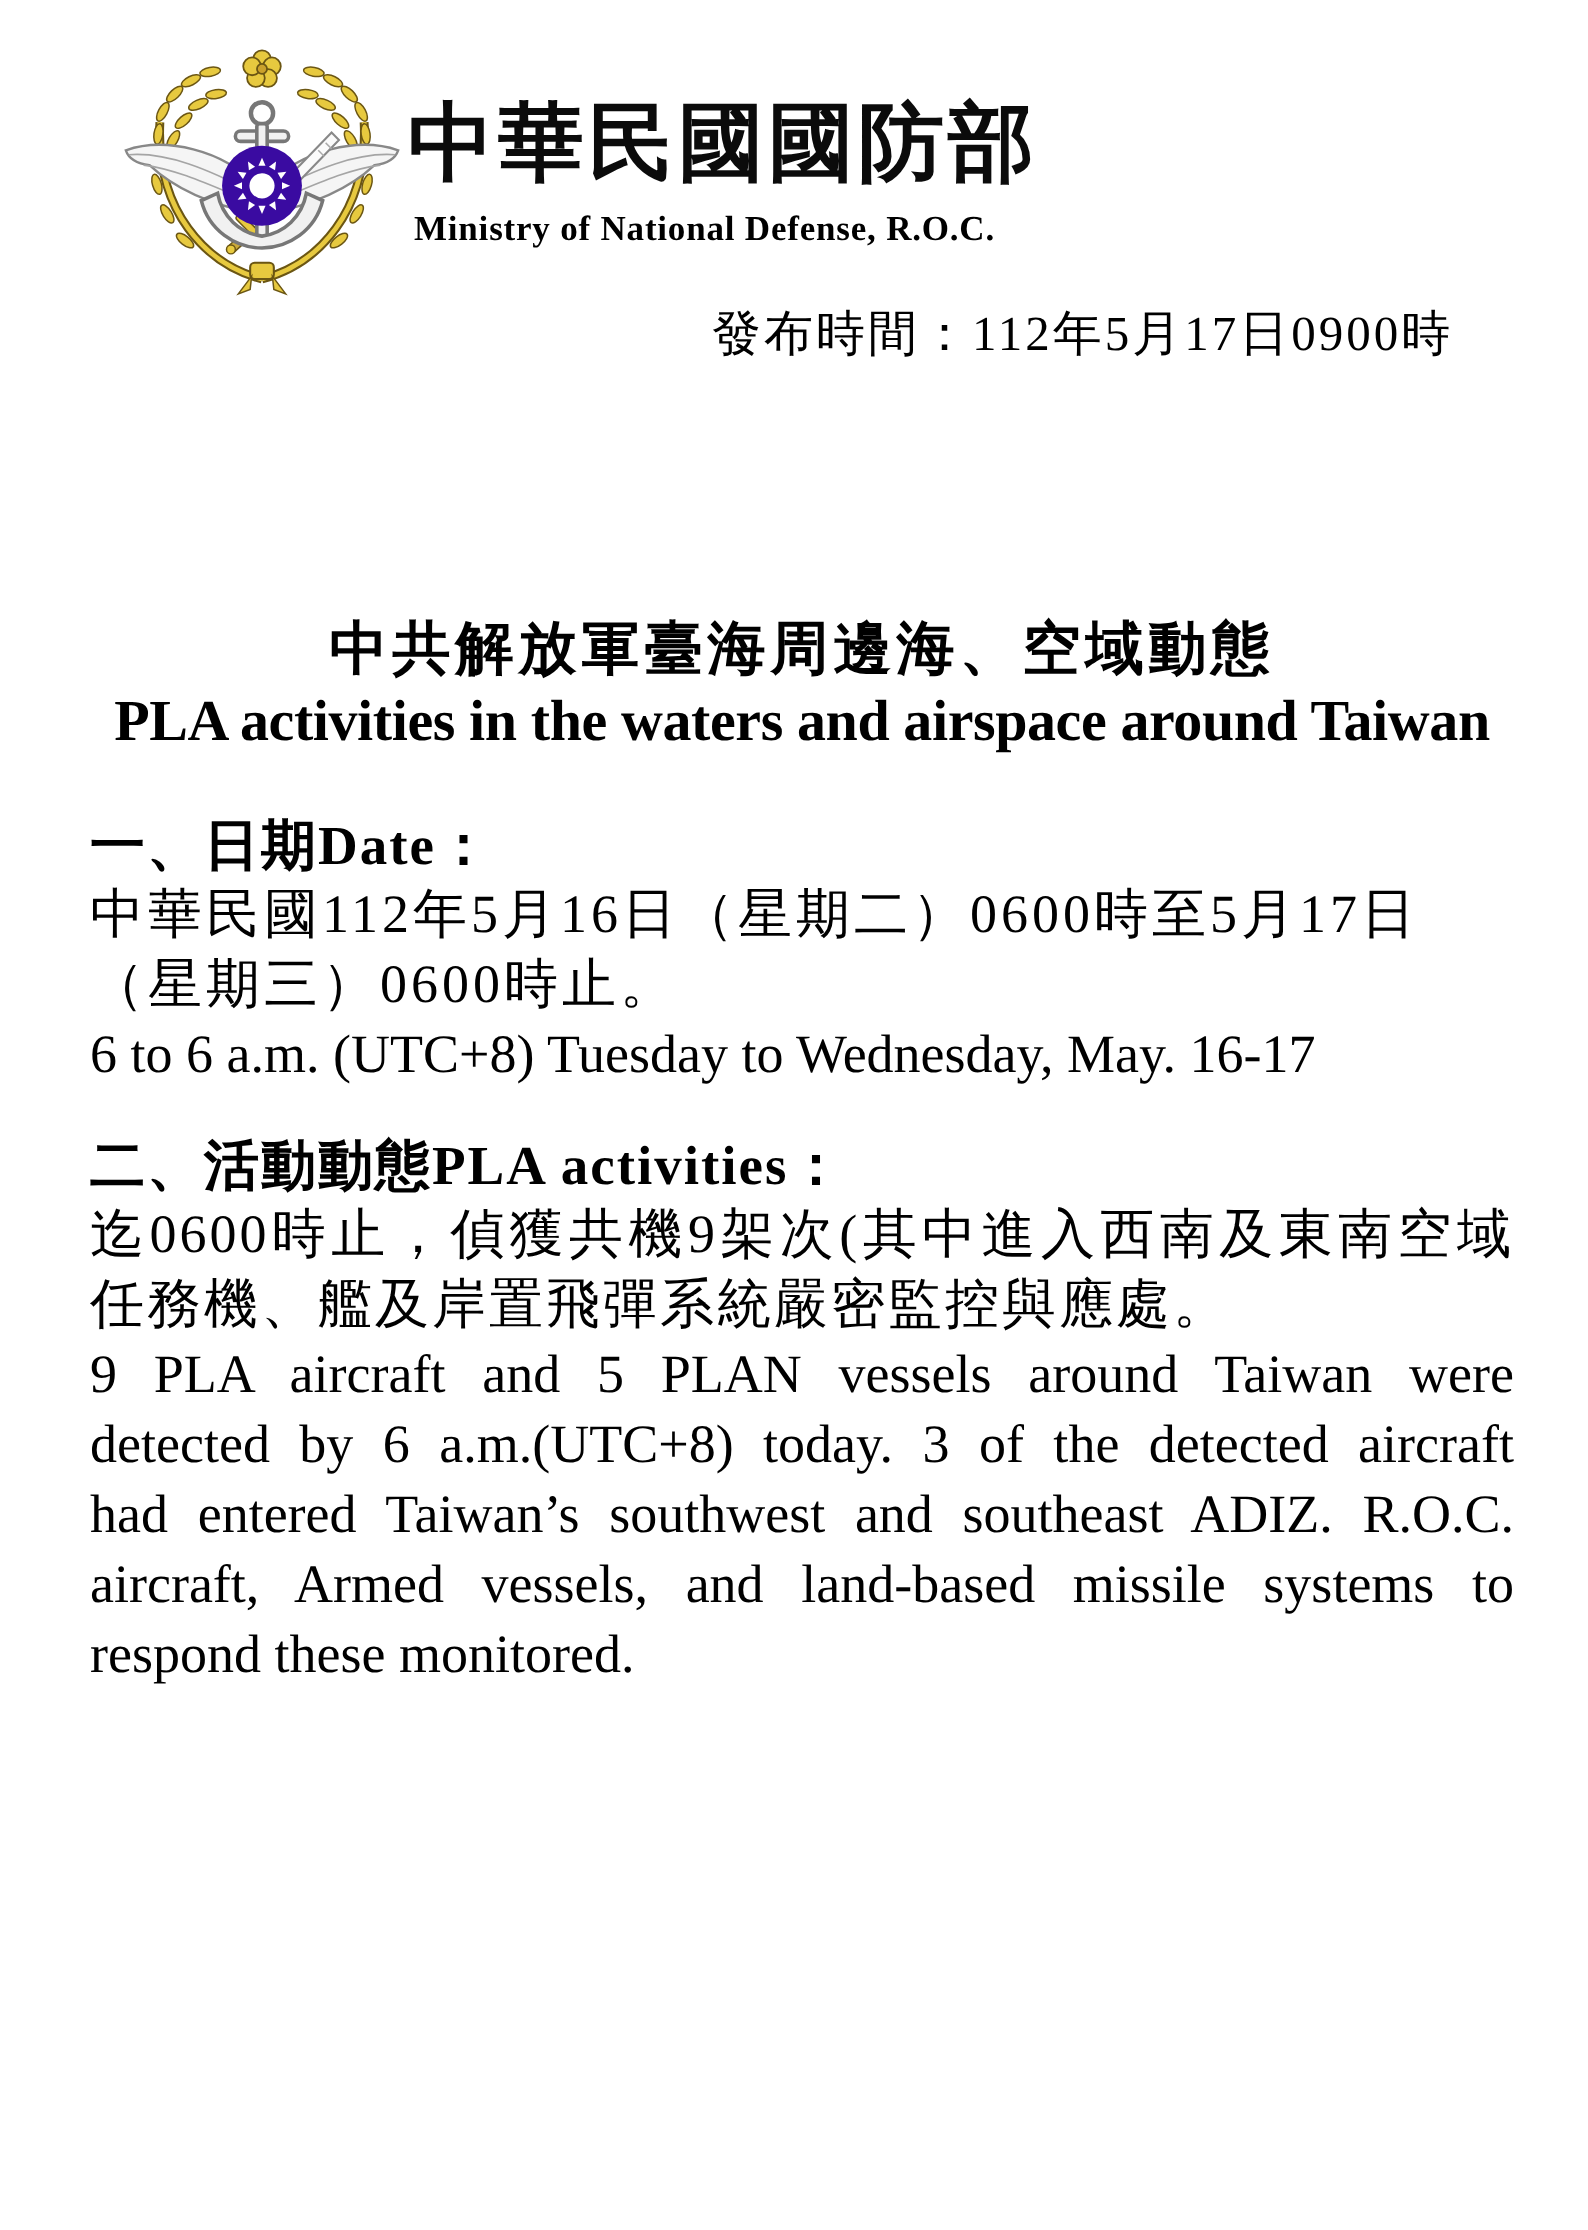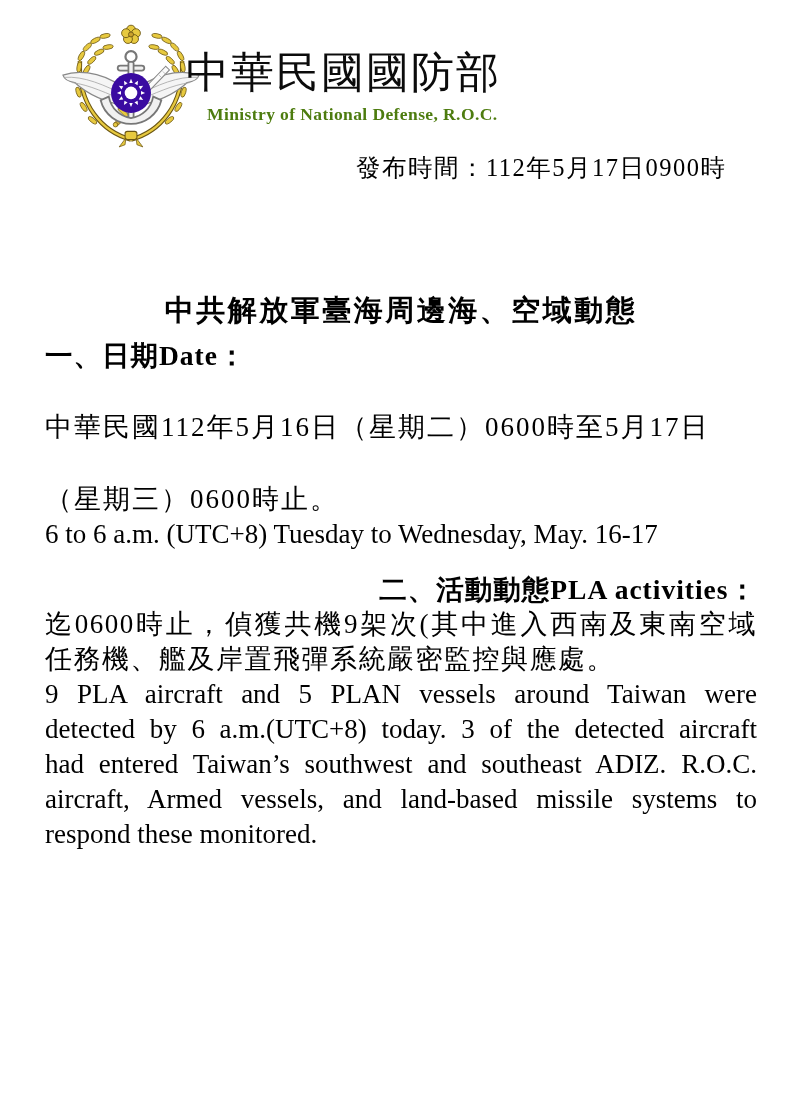--- a/index.html
+++ b/index.html
@@ -5,50 +5,50 @@
   html,body{margin:0;padding:0;}
   body{
     width:794px;height:1115px;position:relative;overflow:hidden;
     background:#ffffff;color:#000;
     font-family:"Liberation Serif","DejaVu Serif",serif;
   }
   
   .header{position:absolute;left:0;top:0;width:794px;height:150px;}
   .emblem{position:absolute;left:57px;top:22px;width:148px;height:127px;}
   .agency-zh{
-    position:absolute;left:186px;top:48px;
-    font-size:43px;font-weight:400;letter-spacing:2px;color:#0b0b0b;
+    position:absolute;left:204px;top:48px;
+    font-size:43px;font-weight:700;letter-spacing:2px;color:#0b0b0b;
     white-space:nowrap;line-height:50px;
   }
   .agency-en{
     position:absolute;left:207px;top:104px;
-    font-size:17.5px;font-weight:700;letter-spacing:.4px;color:#4d7c0f;
+    font-size:17.5px;font-weight:700;letter-spacing:.4px;color:#000000;
     white-space:nowrap;
   }
   
   .release{position:absolute;left:356px;top:150px;width:400px;}
   .release .zh{font-size:24.5px;letter-spacing:1.5px;line-height:35px;white-space:nowrap;}
   .release .en{font-size:25px;line-height:34px;white-space:nowrap;}
   
-  .main{position:absolute;left:45px;top:292px;width:712px;}
+  .main{position:absolute;left:45px;top:307px;width:712px;}
   .title-zh{
     text-align:center;font-size:29px;font-weight:700;letter-spacing:2.5px;
     line-height:36px;
   }
   .title-en{
     text-align:center;font-size:29px;font-weight:700;letter-spacing:-0.2px;
     line-height:36px;white-space:nowrap;
   }
   .sec-heading{
-    margin-top:10px;font-size:27.5px;font-weight:700;letter-spacing:1px;
+    margin-top:26px;font-size:27.5px;font-weight:700;letter-spacing:1px;
     line-height:35px;
   }
-  .sec-heading.second{margin-top:20px;text-align:right;}
+  .sec-heading.second{margin-top:20px;}
   .line{display:block;font-size:27px;line-height:35px;}
-  .zh-line{letter-spacing:2px;margin-top:37px;}
+  .zh-line{letter-spacing:2px;}
   .zh-line-tight{letter-spacing:1.5px;}
   .en-line{letter-spacing:0;}
   .jlast{text-align:justify;text-align-last:justify;}
   .date-en{margin-top:26px;}
   .act-en{margin-top:27px;}
   .para{margin:0;padding:0;}
 </style>
 </head>
 <body>
 
@@ -154,20 +154,21 @@
   <div class="agency-en">Ministry of National Defense, R.O.C.</div>
 </div>
 
 <div class="release">
   <div class="zh">發布時間：112年5月17日0900時</div>
 </div>
 
 <div class="main">
 
   <div class="title-zh">中共解放軍臺海周邊海、空域動態</div>
+  <div class="title-en">PLA activities in the waters and airspace around Taiwan</div>
 
   <div class="sec-heading">一、日期Date：</div>
   <p class="para">
     <span class="line zh-line">中華民國112年5月16日（星期二）0600時至5月17日</span>
     <span class="line zh-line">（星期三）0600時止。</span>
   </p>
   <p class="para date-en">
     <span class="line en-line">6 to 6 a.m. (UTC+8) Tuesday to Wednesday, May. 16-17</span>
   </p>
 

